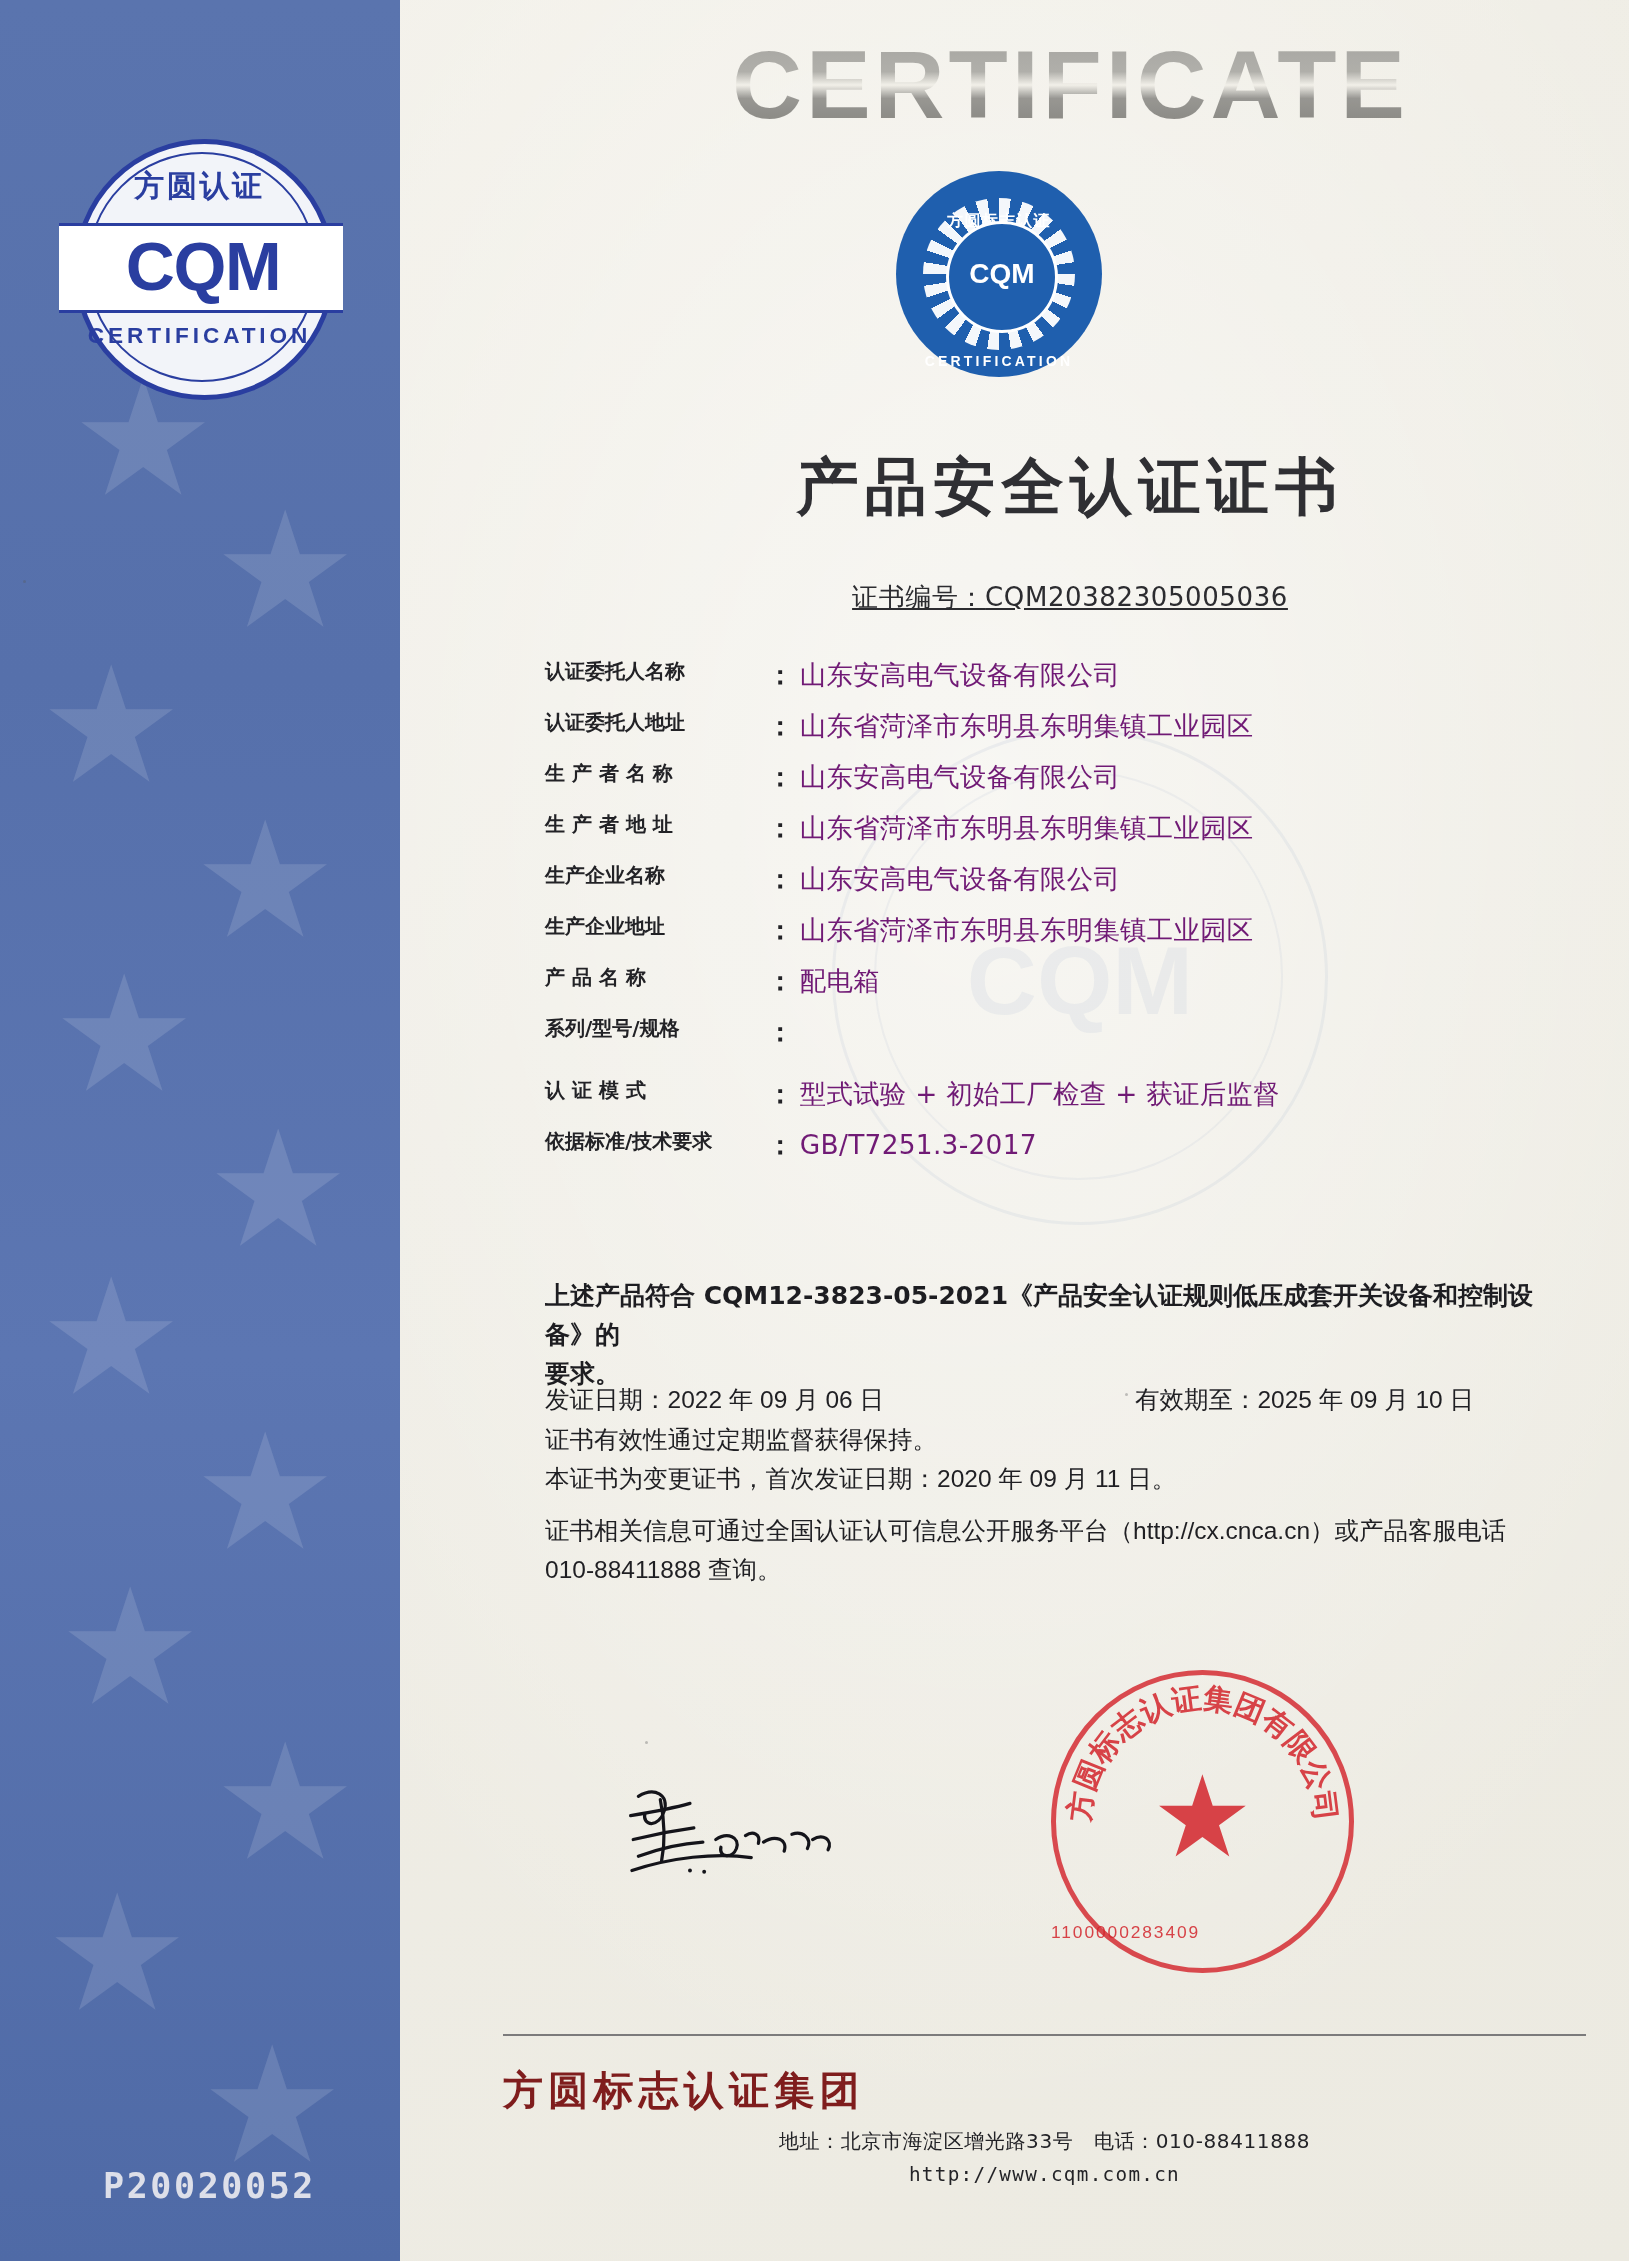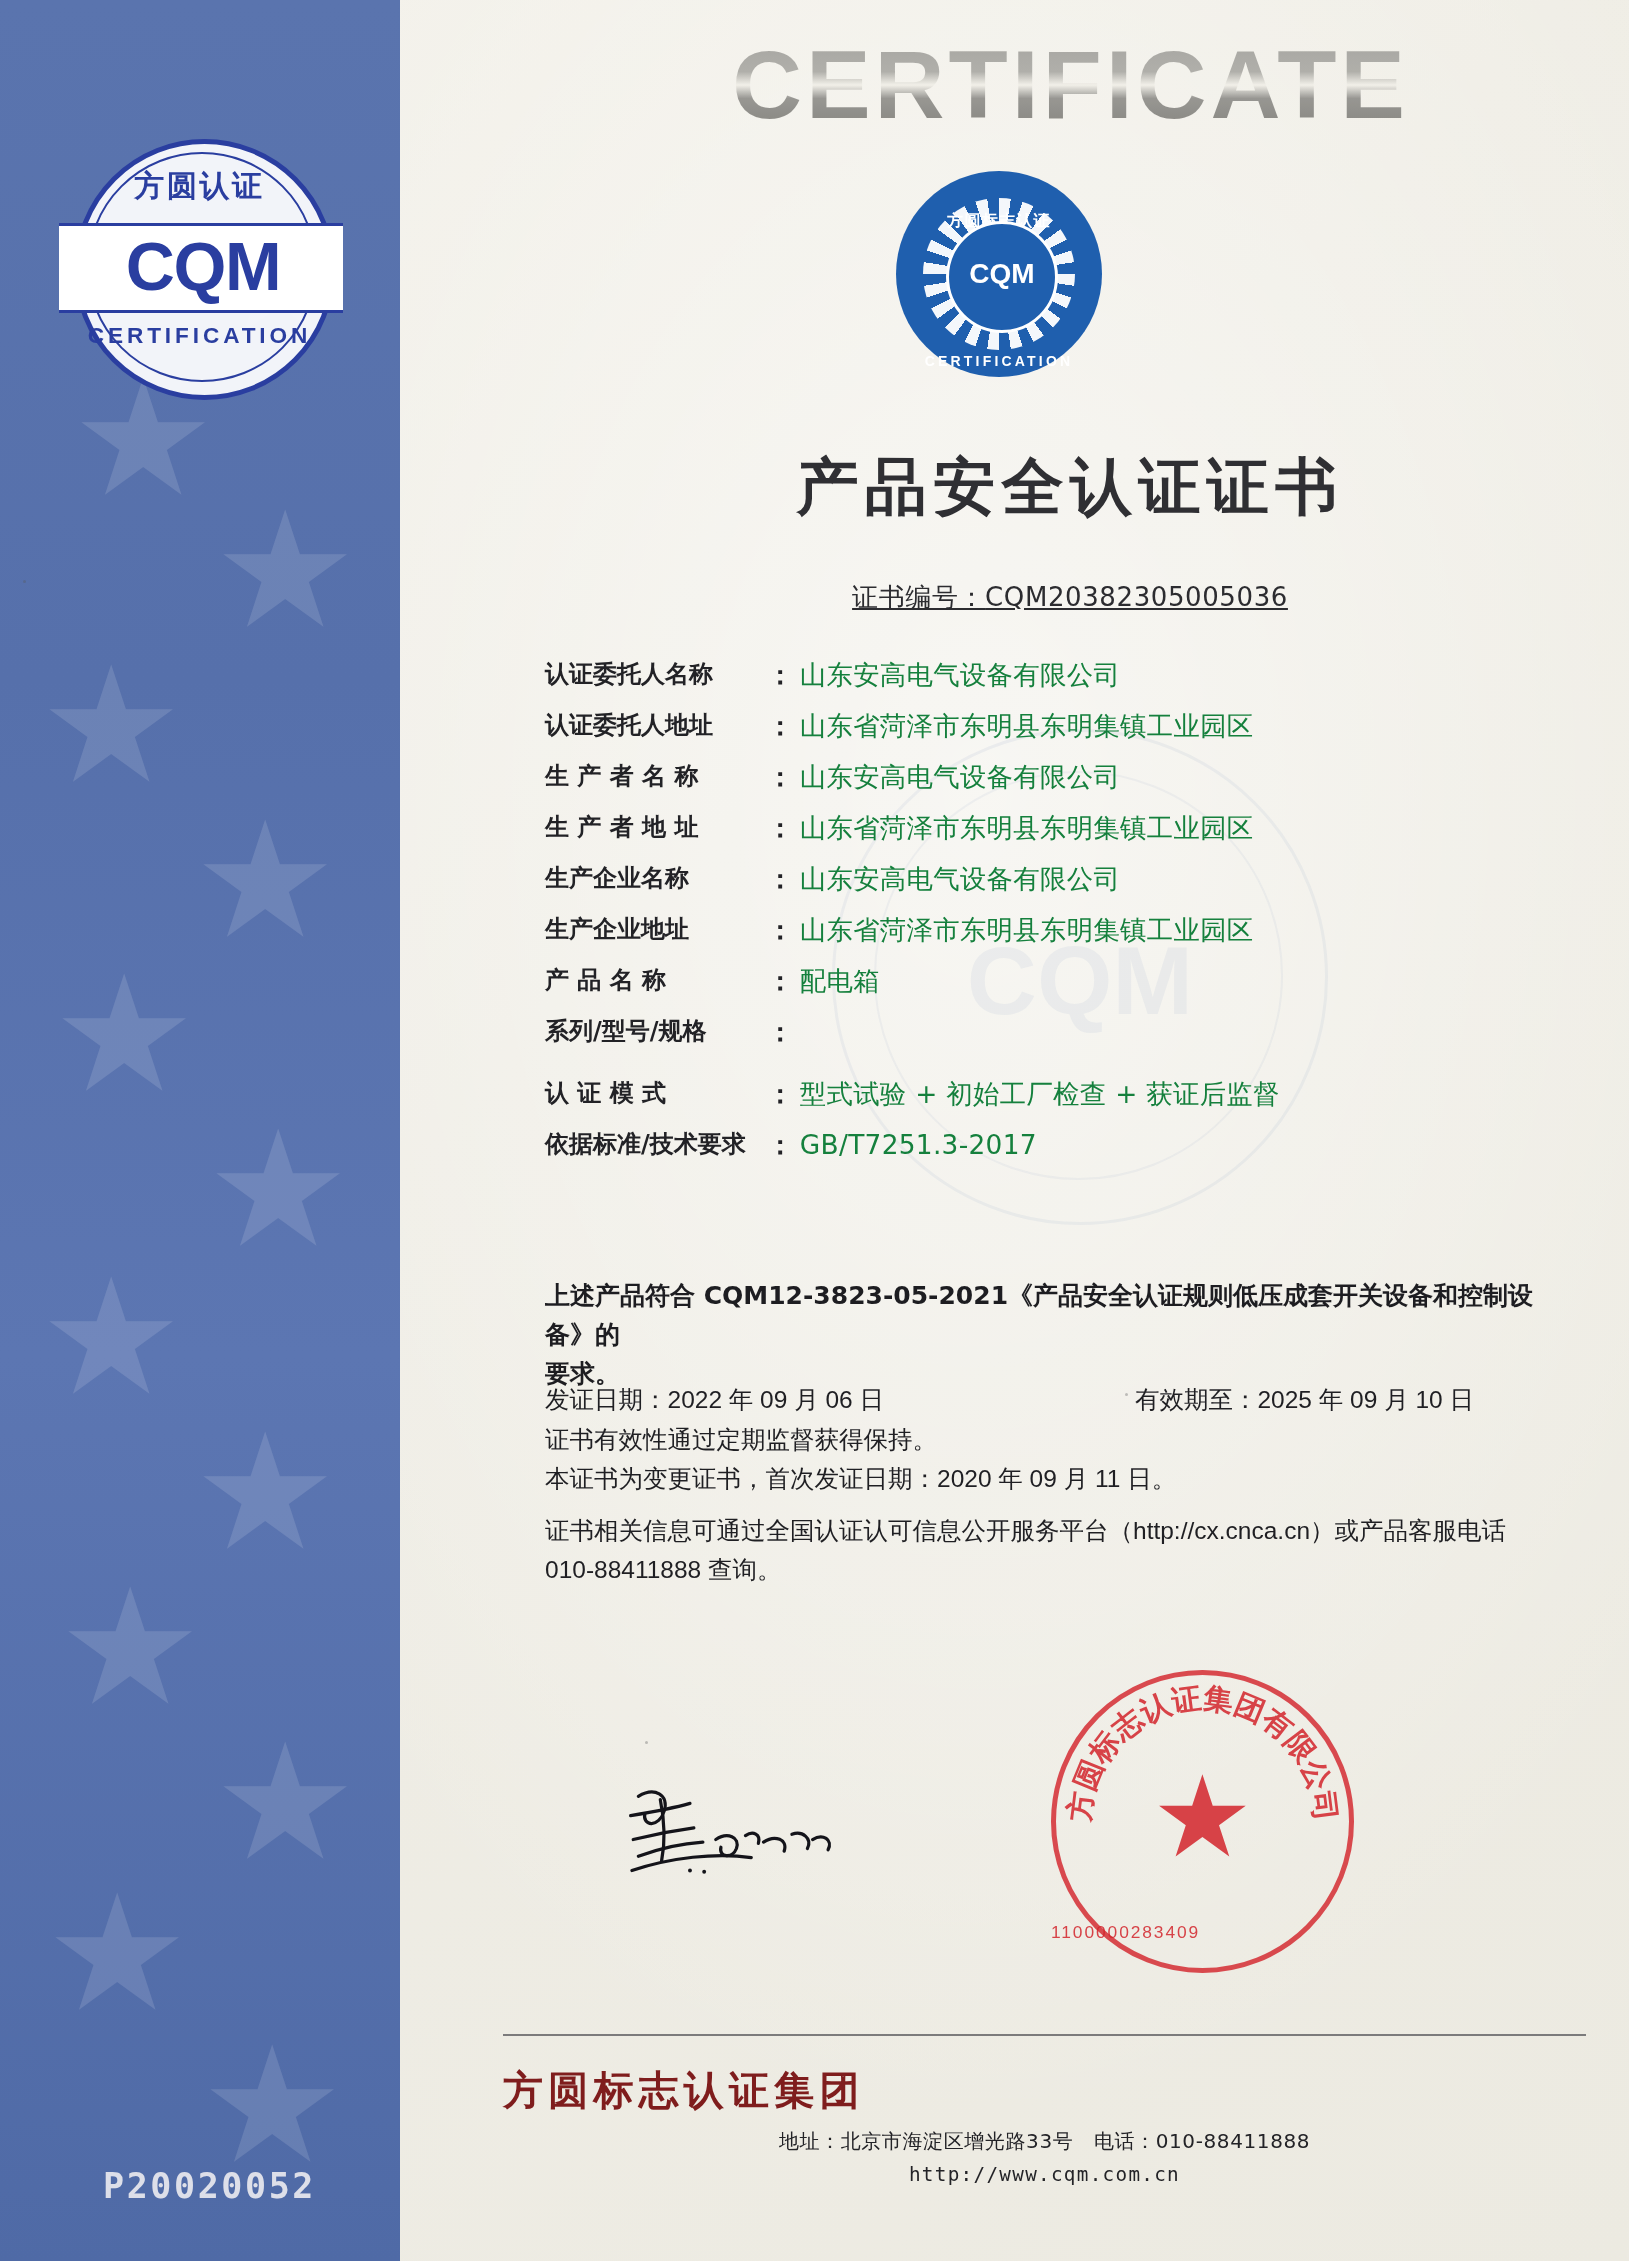--- a/index.html
+++ b/index.html
@@ -263,37 +263,37 @@
   }
   .field-row {
     display: flex;
     align-items: flex-start;
     margin-bottom: 16px;
     font-family: "DejaVu Sans", sans-serif;
   }
   .field-label {
     flex: 0 0 auto;
     width: 222px;
-    font-size: 24px;
+    font-size: 20px;
     font-weight: 700;
     color: #222226;
     letter-spacing: 0px;
     white-space: nowrap;
   }
   .field-colon {
     flex: 0 0 auto;
     font-size: 26.4px;
     font-weight: 700;
     color: #222226;
     margin-right: 6.4px;
   }
   .field-value {
     flex: 1 1 auto;
     font-size: 26.4px;
-    color: #15803d;
+    color: #701a75;
     line-height: 1.28;
     letter-spacing: 0.3px;
   }
   .field-value.mono {
     font-family: "DejaVu Sans Mono", monospace;
     font-size: 23px;
     letter-spacing: 0px;
   }
   .gap-above {
     margin-top: 27px;

